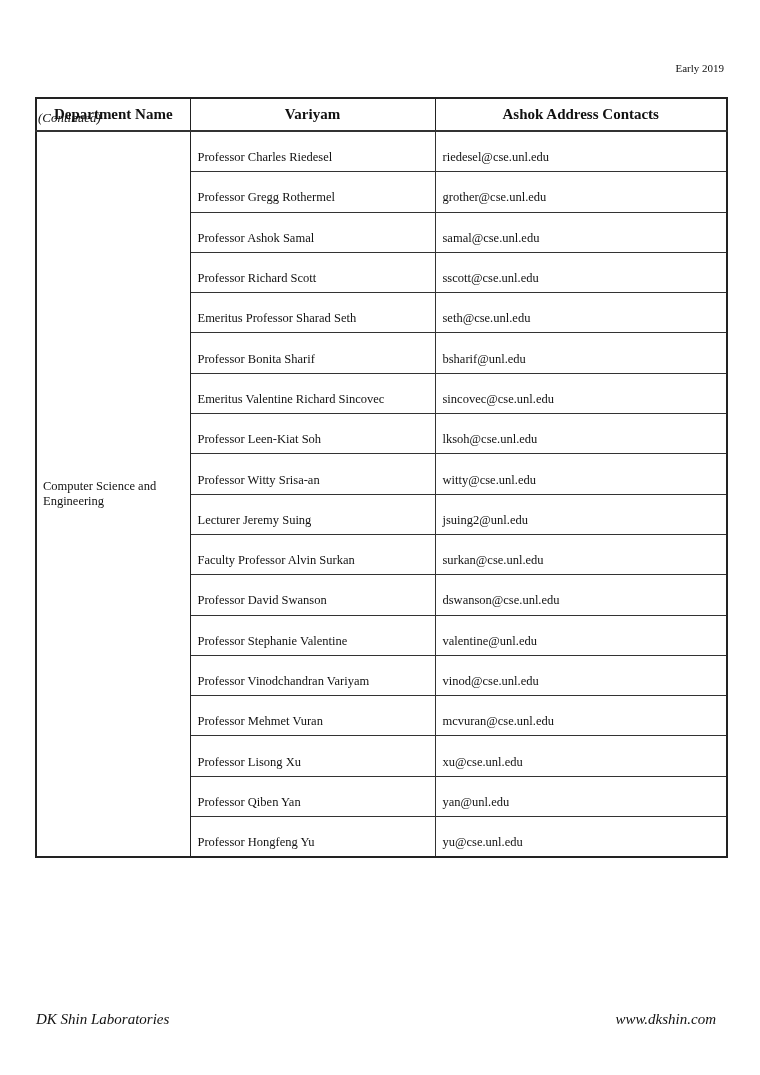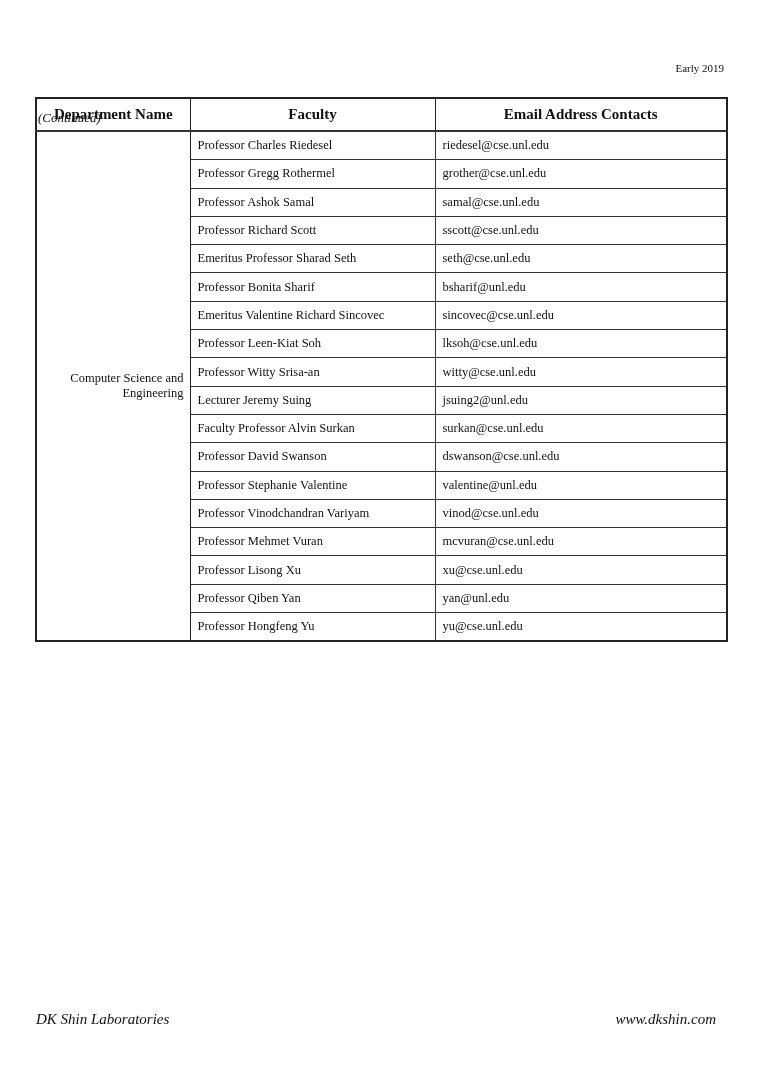--- a/index.html
+++ b/index.html
@@ -44,27 +44,27 @@
     height: 23px;
     padding: 4px;
     text-align: center;
     vertical-align: middle;
     border: 1.5px solid #222222;
     border-bottom: 2px solid #333333;
   }
   table.contacts td {
     font-size: 12.5px;
     height: 27.3px;
-    padding: 0 0 0 7px;
+    padding: 12px 0 0 7px;
     vertical-align: middle;
     border: 1px solid #333333;
     white-space: nowrap;
   }
   table.contacts td.dept {
-    text-align: right;
+    text-align: left;
     padding: 0 6px;
     white-space: normal;
     line-height: 15px;
     border-right: 1.5px solid #222222;
   }
   col.c1 { width: 154px; }
   col.c2 { width: 245px; }
   col.c3 { width: 292px; }
   .footer-left {
     position: absolute;
@@ -90,22 +90,22 @@
 
 <table class="contacts">
   <colgroup>
     <col class="c1">
       <col class="c2">
       <col class="c3">
   </colgroup>
   <thead>
     <tr>
       <th>Department Name</th>
-      <th>Faculty</th>
-      <th>Email Address Contacts</th>
+      <th>Variyam</th>
+      <th>Ashok Address Contacts</th>
     </tr>
   </thead>
   <tbody id="table-body">
       <tr>
         <td class="dept" rowspan="18">Computer Science and Engineering</td>
         <td>Professor Charles Riedesel</td>
         <td>riedesel@cse.unl.edu</td>
       </tr>
       <tr>
         <td>Professor Gregg Rothermel</td>

